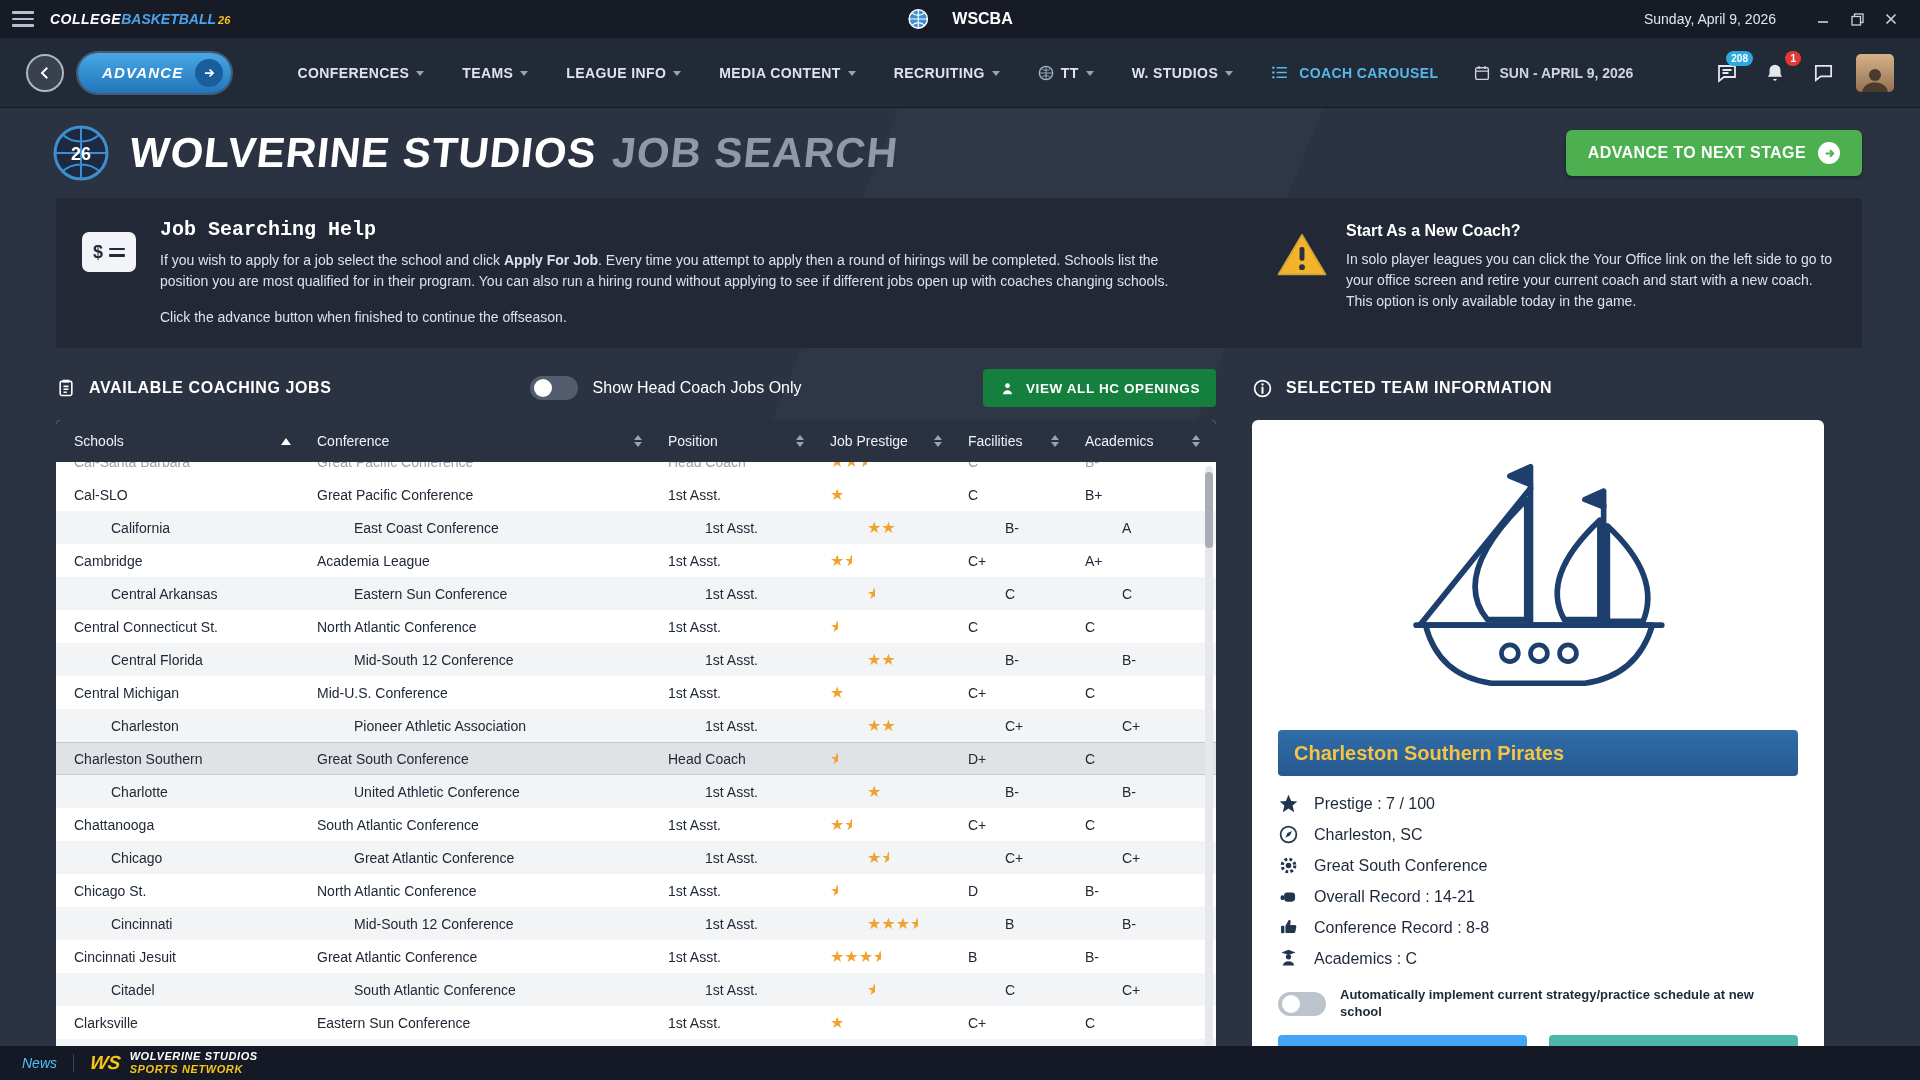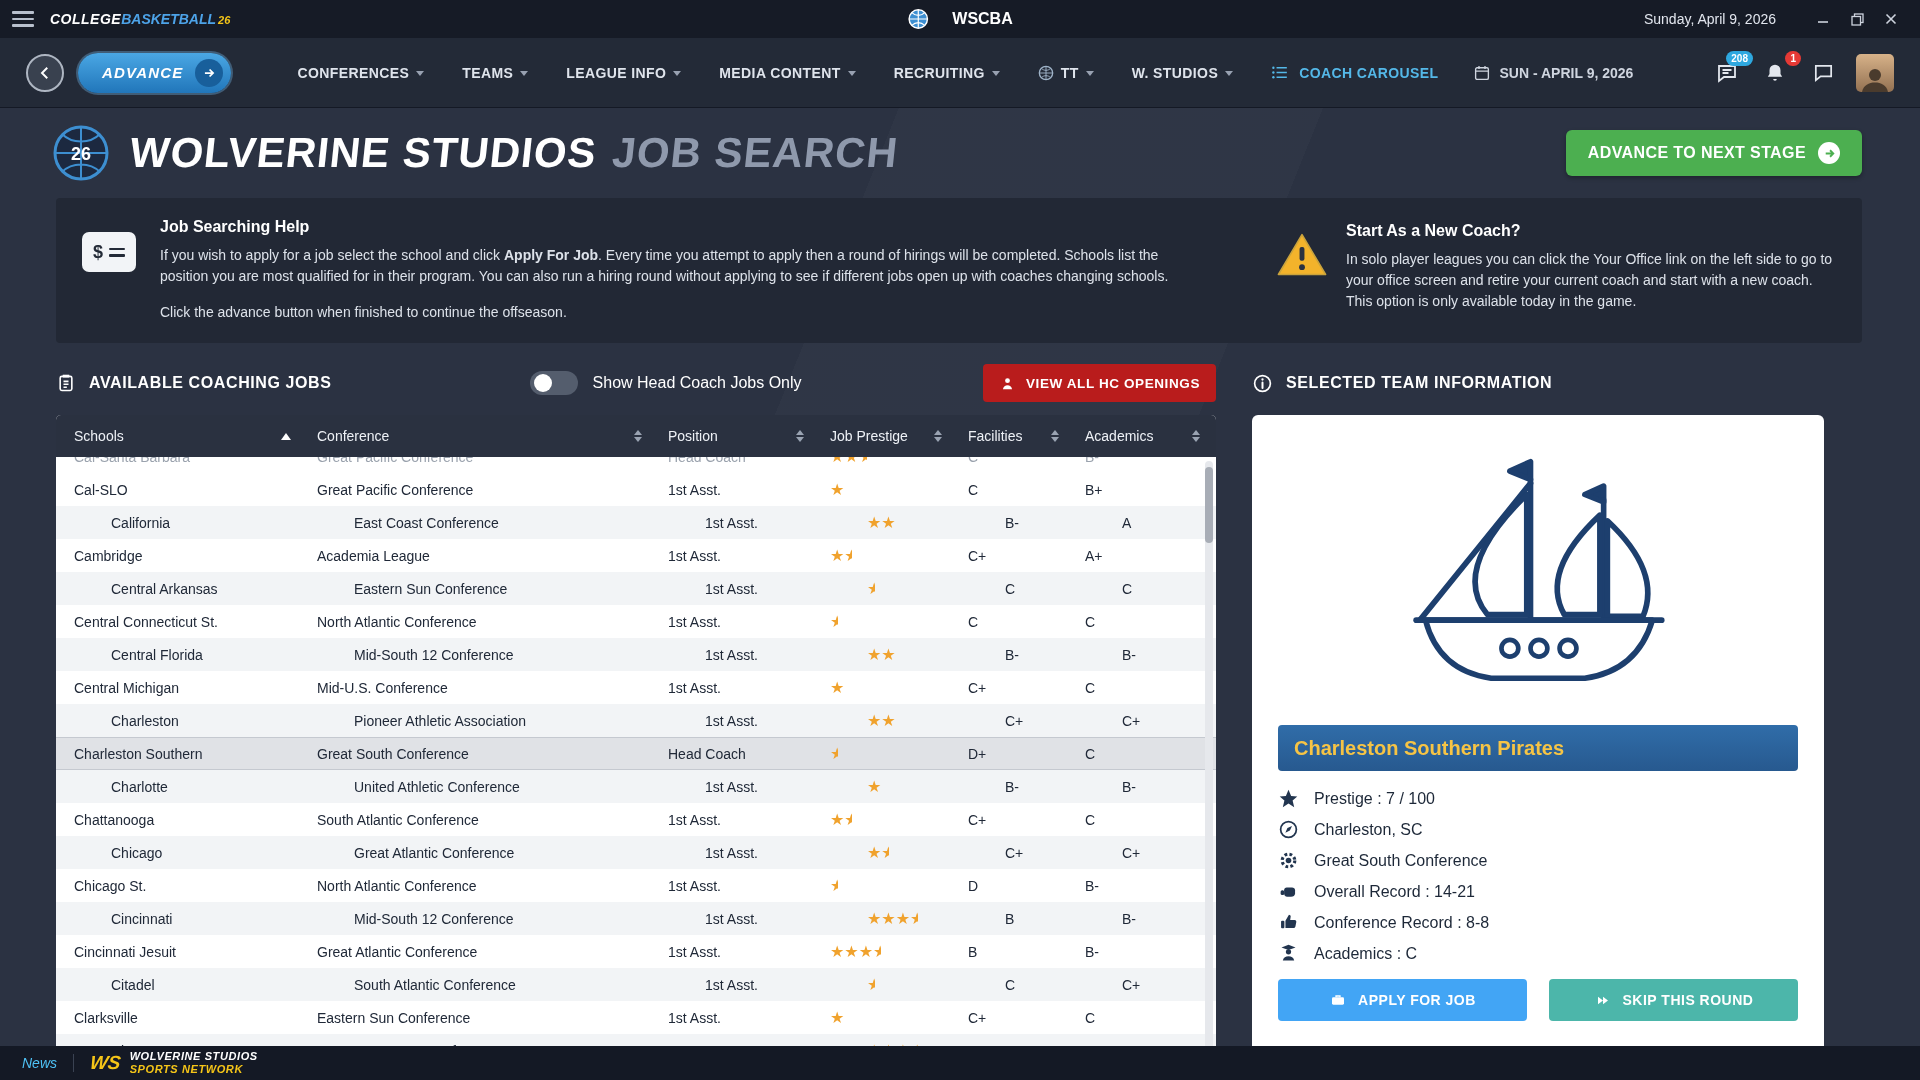--- a/index.html
+++ b/index.html
@@ -49,37 +49,37 @@
   .advance-stage-btn { margin-left:auto; height:46px; background:#4caf50; border-radius:6px; display:flex; align-items:center; gap:12px; padding:0 22px; font-weight:bold; font-size:16px; letter-spacing:.4px; cursor:pointer; box-shadow:0 2px 4px rgba(0,0,0,.3); }
   .stage-circle { width:22px; height:22px; border-radius:50%; background:#fff; display:flex; align-items:center; justify-content:center; }
 
   
   .help-band { margin:8px 58px 0 56px; background:#222835; border-radius:4px; padding:20px 26px; display:flex; gap:26px; position:relative; z-index:2; }
   .help-left { flex:1; display:flex; gap:24px; }
   .money-icon { width:54px; height:40px; background:#f2f4f7; border-radius:7px; display:flex; align-items:center; justify-content:center; gap:6px; flex:none; margin-top:14px; }
   .money-icon .d { color:#232a37; font-weight:bold; font-size:18px; }
   .money-lines { display:flex; flex-direction:column; gap:4px; }
   .money-lines i { width:16px; height:2.5px; background:#232a37; display:block; border-radius:1px; }
-  .help-texts h3 { font-size:16px; margin-bottom:9px; }
+  .help-texts h3 { font-size:20px; margin-bottom:9px;font-family:Liberation Mono, monospace; }
   .help-texts p { font-size:14px; color:#dde2ea; line-height:1.5; max-width:1020px; }
   .help-texts p + p { margin-top:15px; }
   .help-right { width:560px; flex:none; display:flex; gap:18px; padding-top:4px; }
   .help-right h3 { font-size:16px; margin-bottom:9px; }
   .help-right p { font-size:14px; color:#dde2ea; line-height:1.5; }
   .warn-icon { flex:none; margin-top:10px; }
 
   
   .content { display:flex; gap:36px; padding:18px 96px 0 56px; position:relative; z-index:2; }
   .left-col { width:1160px; flex:none; }
   .right-col { flex:1; min-width:0; }
   .col-head { height:44px; display:flex; align-items:center; gap:13px; margin-bottom:10px; }
   .col-head .title { font-size:16px; font-weight:bold; letter-spacing:.6px; white-space:nowrap; }
   .hc-toggle-group { display:flex; align-items:center; gap:15px; margin-left:185px; }
   .hc-toggle-label { font-size:16px; color:#fff; white-space:nowrap; }
-  .view-hc-btn { margin-left:auto; height:38px; background:#b91c1c; border-radius:4px; display:flex; align-items:center; gap:10px; padding:0 16px; font-size:13.5px; font-weight:bold; letter-spacing:.6px; cursor:pointer; white-space:nowrap; }
+  .view-hc-btn { margin-left:auto; height:38px; background:#15803d; border-radius:4px; display:flex; align-items:center; gap:10px; padding:0 16px; font-size:13.5px; font-weight:bold; letter-spacing:.6px; cursor:pointer; white-space:nowrap; }
 
   .toggle { width:48px; height:24px; border-radius:12px; background:#545d6d; position:relative; cursor:pointer; flex:none; }
   .toggle .knob { position:absolute; top:3px; left:4px; width:18px; height:18px; border-radius:50%; background:#fff; }
   .toggle.light { background:#bcc3cd; }
 
   
   .table-card { position:relative; background:#fff; border-radius:5px; overflow:hidden; height:677px; color:#202938; }
   .thead { display:grid; grid-template-columns:251px 351px 162px 138px 117px 1fr; background:#2a3140; height:42px; align-items:stretch; color:#eef1f6; font-size:14px; font-weight:normal; }
   .th { display:flex; align-items:center; padding-left:10px; cursor:pointer; }
   .th:first-child { padding-left:18px; }
@@ -631,20 +631,26 @@
               <span class="stat-icon">
                 <svg viewBox="0 0 24 24" fill="#22354f">
                   <circle cx="12" cy="10" r="3"></circle>
                   <path d="M5.5 20c.7-3.2 3.3-4.8 6.5-4.8s5.8 1.6 6.5 4.8z"></path>
                   <path d="M12 2L4 5l8 3 8-3z"></path>
                 </svg>
               </span>
               <span class="stat-label">Academics : C</span>
             </div>
           </div>
+        <div class="team-toggle-row">
+          <div class="toggle light">
+              <div class="knob"></div>
+            </div>
+          <span class="team-toggle-label">Automatically implement current strategy/practice schedule at new school</span>
+        </div>
         <div class="team-btns">
           <div class="panel-btn btn-apply">
             <svg width="18" height="16" viewBox="0 0 24 24" fill="#fff">
                 <rect x="3" y="8" width="18" height="11" rx="2"></rect>
                 <path d="M9 8V6h6v2" fill="none" stroke="#fff" stroke-width="2"></path>
               </svg>
             <span>APPLY FOR JOB</span>
           </div>
           <div class="panel-btn btn-skip">
             <svg width="18" height="15" viewBox="0 0 24 24" fill="#fff">

